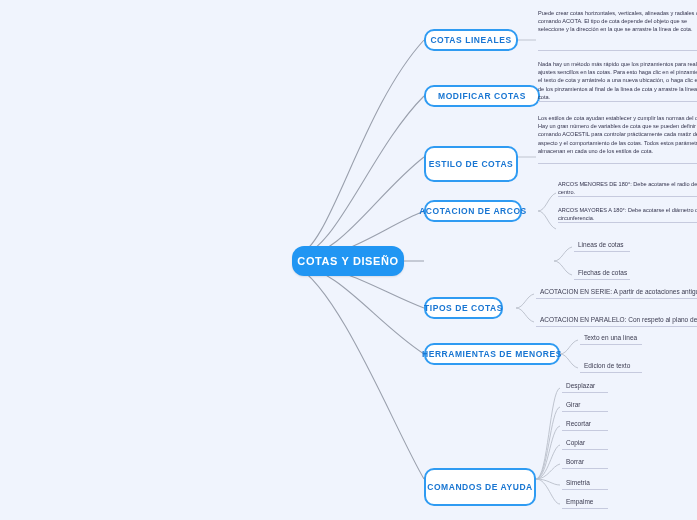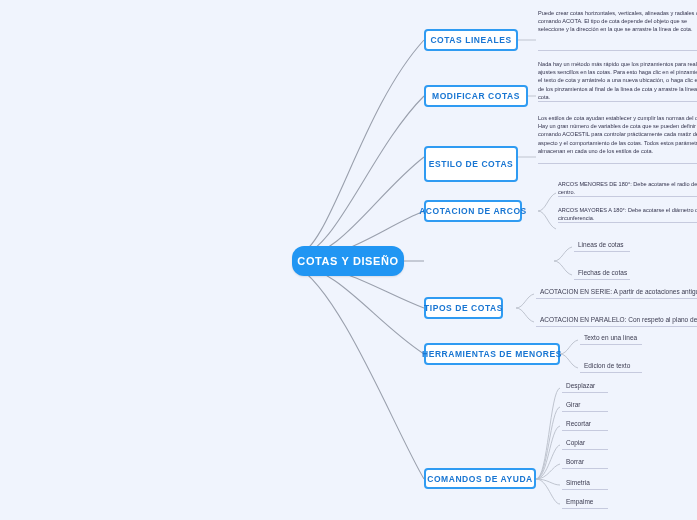--- a/index.html
+++ b/index.html
@@ -45,21 +45,21 @@
     box-sizing: border-box;
     white-space: nowrap;
     box-shadow: 0 1px 2px rgba(0,0,0,0.10);
   }
 
   
   .branch-node {
     position: absolute;
     background: #ffffff;
     border: 2px solid #2f9bf2;
-    border-radius: 4px;
+    border-radius: 10px;
     color: #1976d2;
     font-weight: bold;
     font-size: 8.5px;
     letter-spacing: 0.55px;
     display: flex;
     align-items: center;
     justify-content: center;
     box-sizing: border-box;
     white-space: nowrap;
     padding: 0 8px;
@@ -133,32 +133,32 @@
       <path d="M536,479 C548,479 552,466 560,464"></path>
       <path d="M536,479 C548,479 552,485 560,485"></path>
       <path d="M536,479 C548,479 552,504 560,504"></path>
     </g>
   </svg>
 
   <div class="root-node" style="left:292px; top:246px; width:112px; height:30px;">COTAS Y DISEÑO</div>
 
   <div class="branch-node" style="left:424px; top:29px; width:94px; height:22px;">COTAS LINEALES</div>
 
-  <div class="branch-node" style="left:424px; top:85px; width:104px; height:22px;">MODIFICAR COTAS</div>
+  <div class="branch-node" style="left:424px; top:85px; width:116px; height:22px;">MODIFICAR COTAS</div>
 
   <div class="branch-node" style="left:424px; top:146px; width:94px; height:36px;">ESTILO DE COTAS</div>
 
   <div class="branch-node" style="left:424px; top:200px; width:98px; height:22px;">ACOTACION DE ARCOS</div>
 
 
   <div class="branch-node" style="left:424px; top:297px; width:79px; height:22px;">TIPOS DE COTAS</div>
 
   <div class="branch-node" style="left:424px; top:343px; width:136px; height:22px;">HERRAMIENTAS DE MENORES</div>
 
-  <div class="branch-node" style="left:424px; top:468px; width:112px; height:21px;">COMANDOS DE AYUDA</div>
+  <div class="branch-node" style="left:424px; top:468px; width:112px; height:38px;">COMANDOS DE AYUDA</div>
 
   <div class="note-block" style="left:538px; top:9px; width:176px; height:42px;">Puede crear cotas horizontales, verticales, alineadas y radiales con el comando ACOTA. El tipo de cota depende del objeto que se seleccione y la dirección en la que se arrastre la línea de cota.</div>
 
   <div class="note-block" style="left:538px; top:60px; width:176px; height:42px;">Nada hay un método más rápido que los pinzamientos para realizar ajustes sencillos en las cotas. Para esto haga clic en el pinzamiento en el texto de cota y arrástrelo a una nueva ubicación, o haga clic en uno de los pinzamientos al final de la línea de cota y arrastre la línea de cota.</div>
 
   <div class="note-block" style="left:538px; top:114px; width:176px; height:50px;">Los estilos de cota ayudan establecer y cumplir las normas del dibujo. Hay un gran número de variables de cota que se pueden definir con el comando ACOESTIL para controlar prácticamente cada matiz del aspecto y el comportamiento de las cotas. Todos estos parámetros se almacenan en cada uno de los estilos de cota.</div>
 
   <div class="note-block" style="left:558px; top:180px; width:158px; height:17px; font-size:5.6px; line-height:8.2px;">ARCOS MENORES DE 180°: Debe acotarse el radio desde el centro.</div>
 
   <div class="note-block" style="left:558px; top:206px; width:158px; height:17px; font-size:5.6px; line-height:8.2px;">ARCOS MAYORES A 180°: Debe acotarse el diámetro de la circunferencia.</div>

